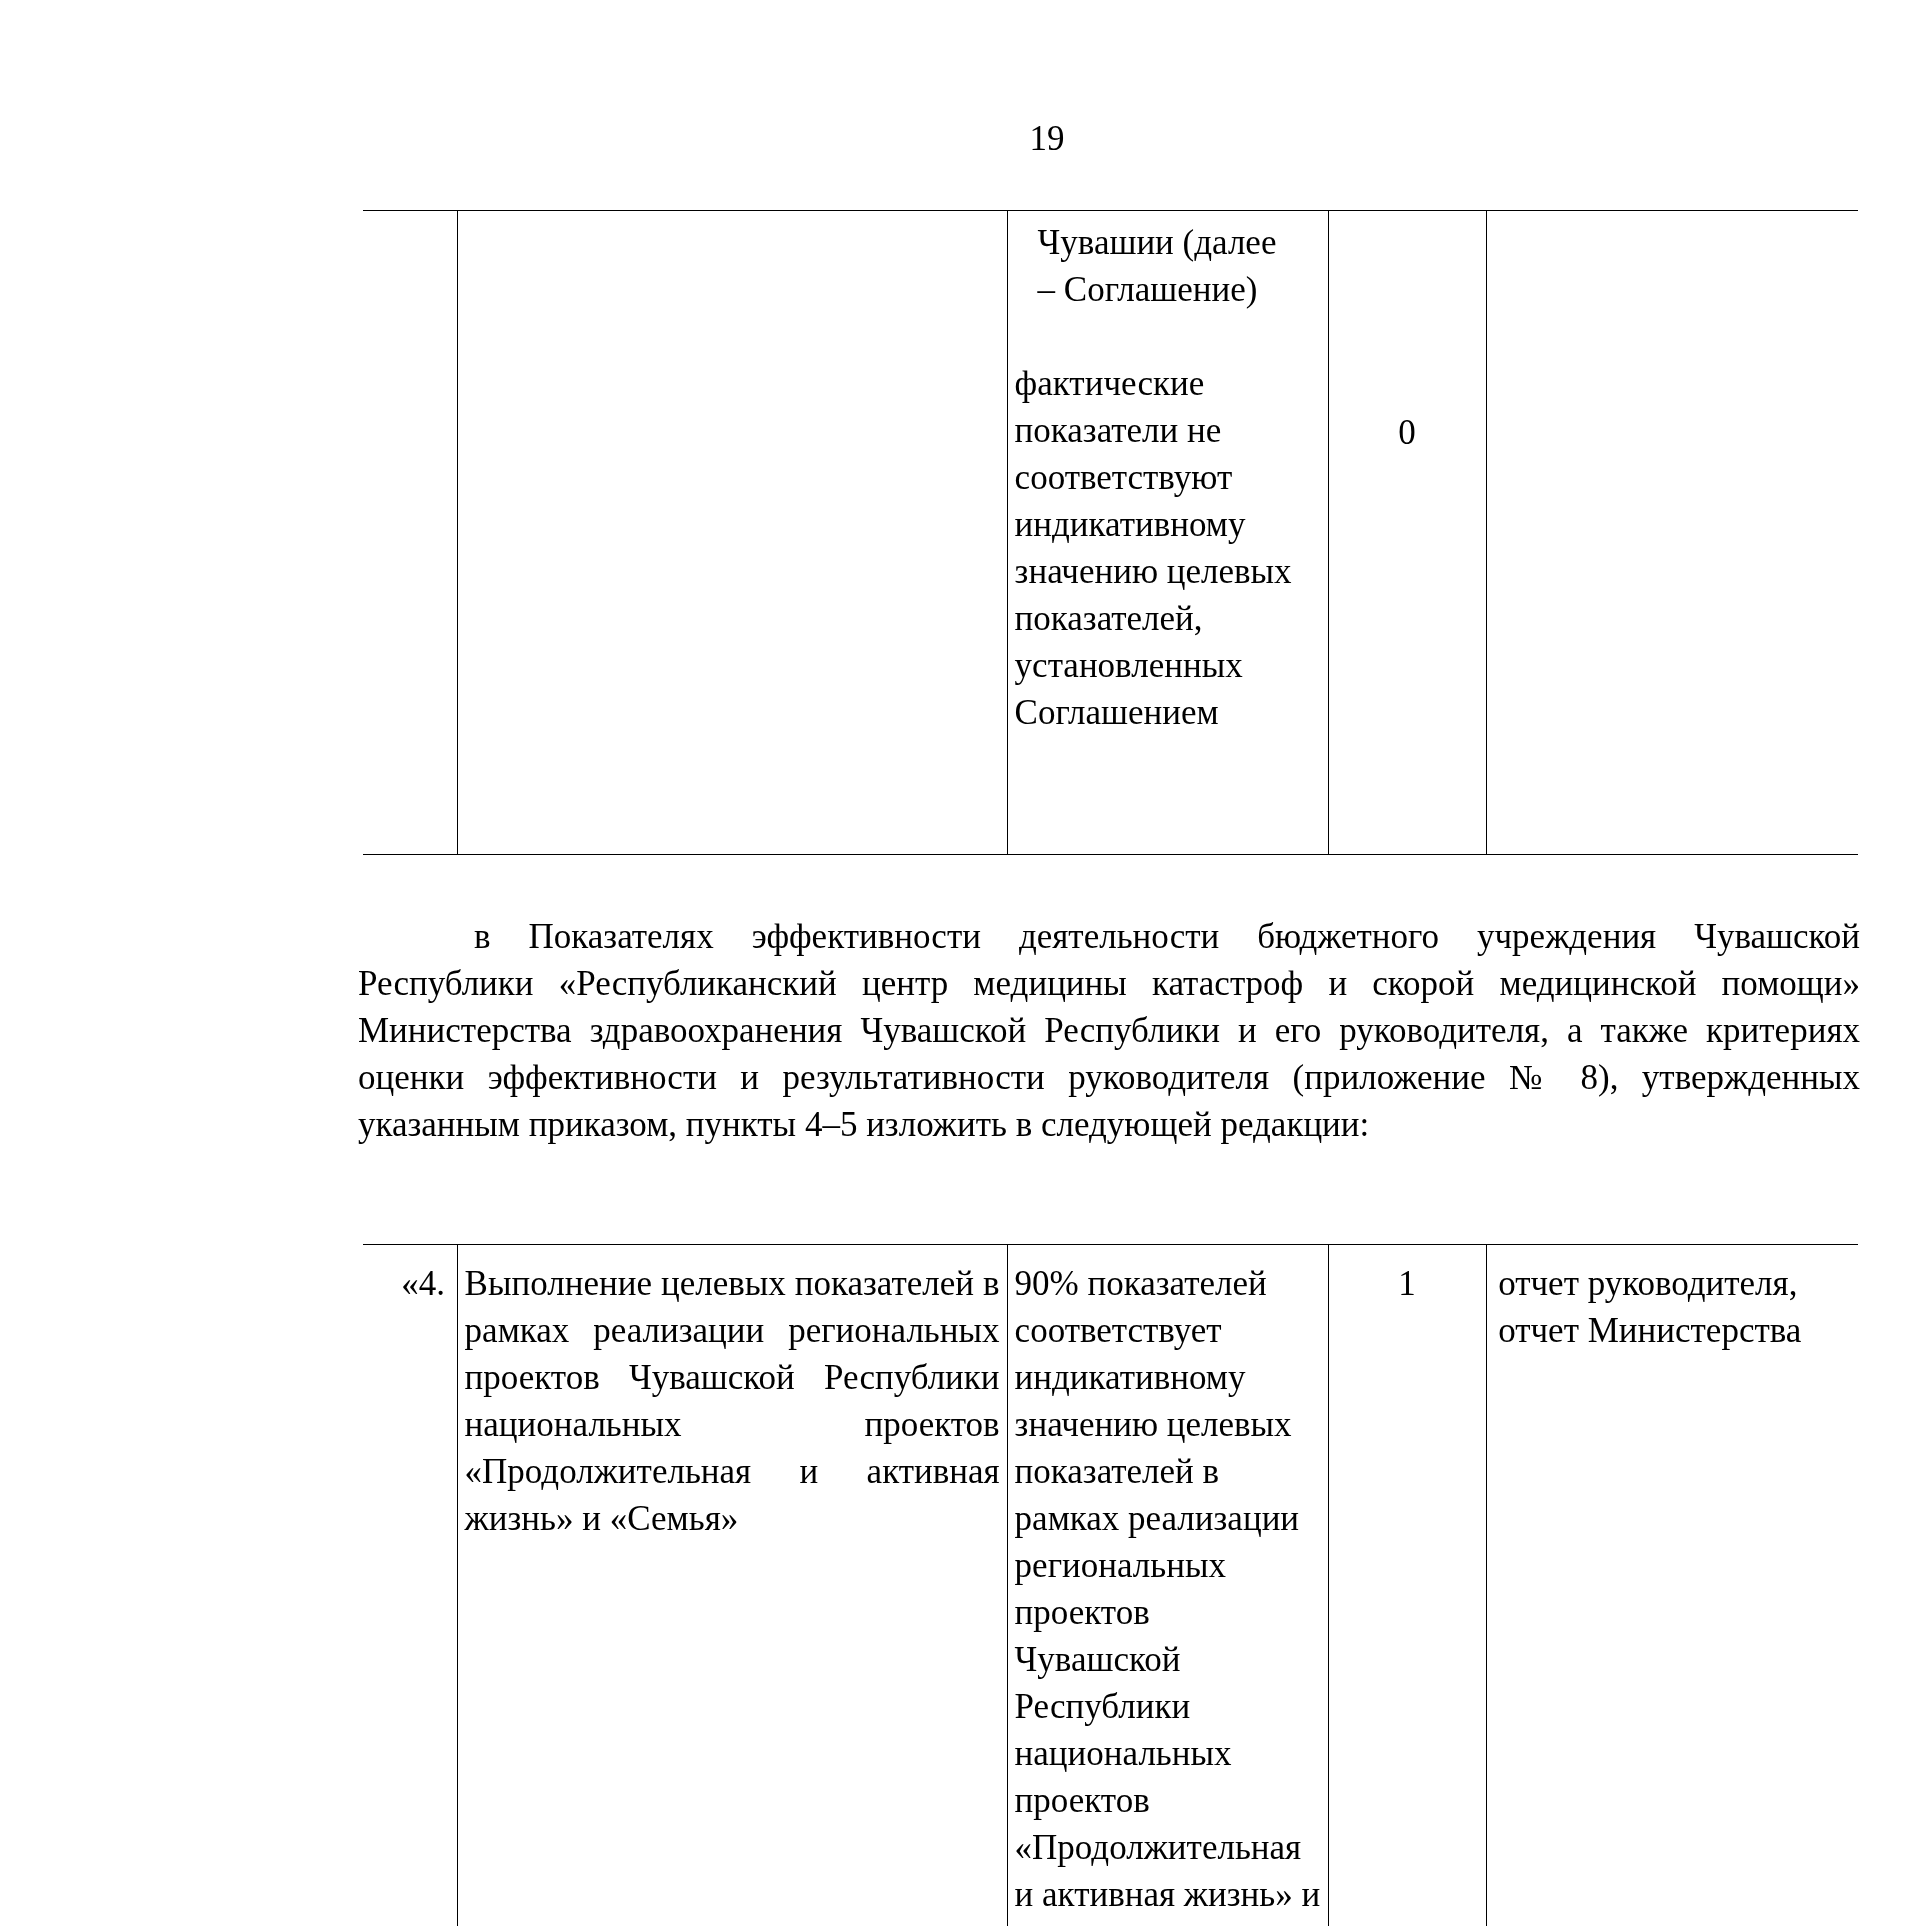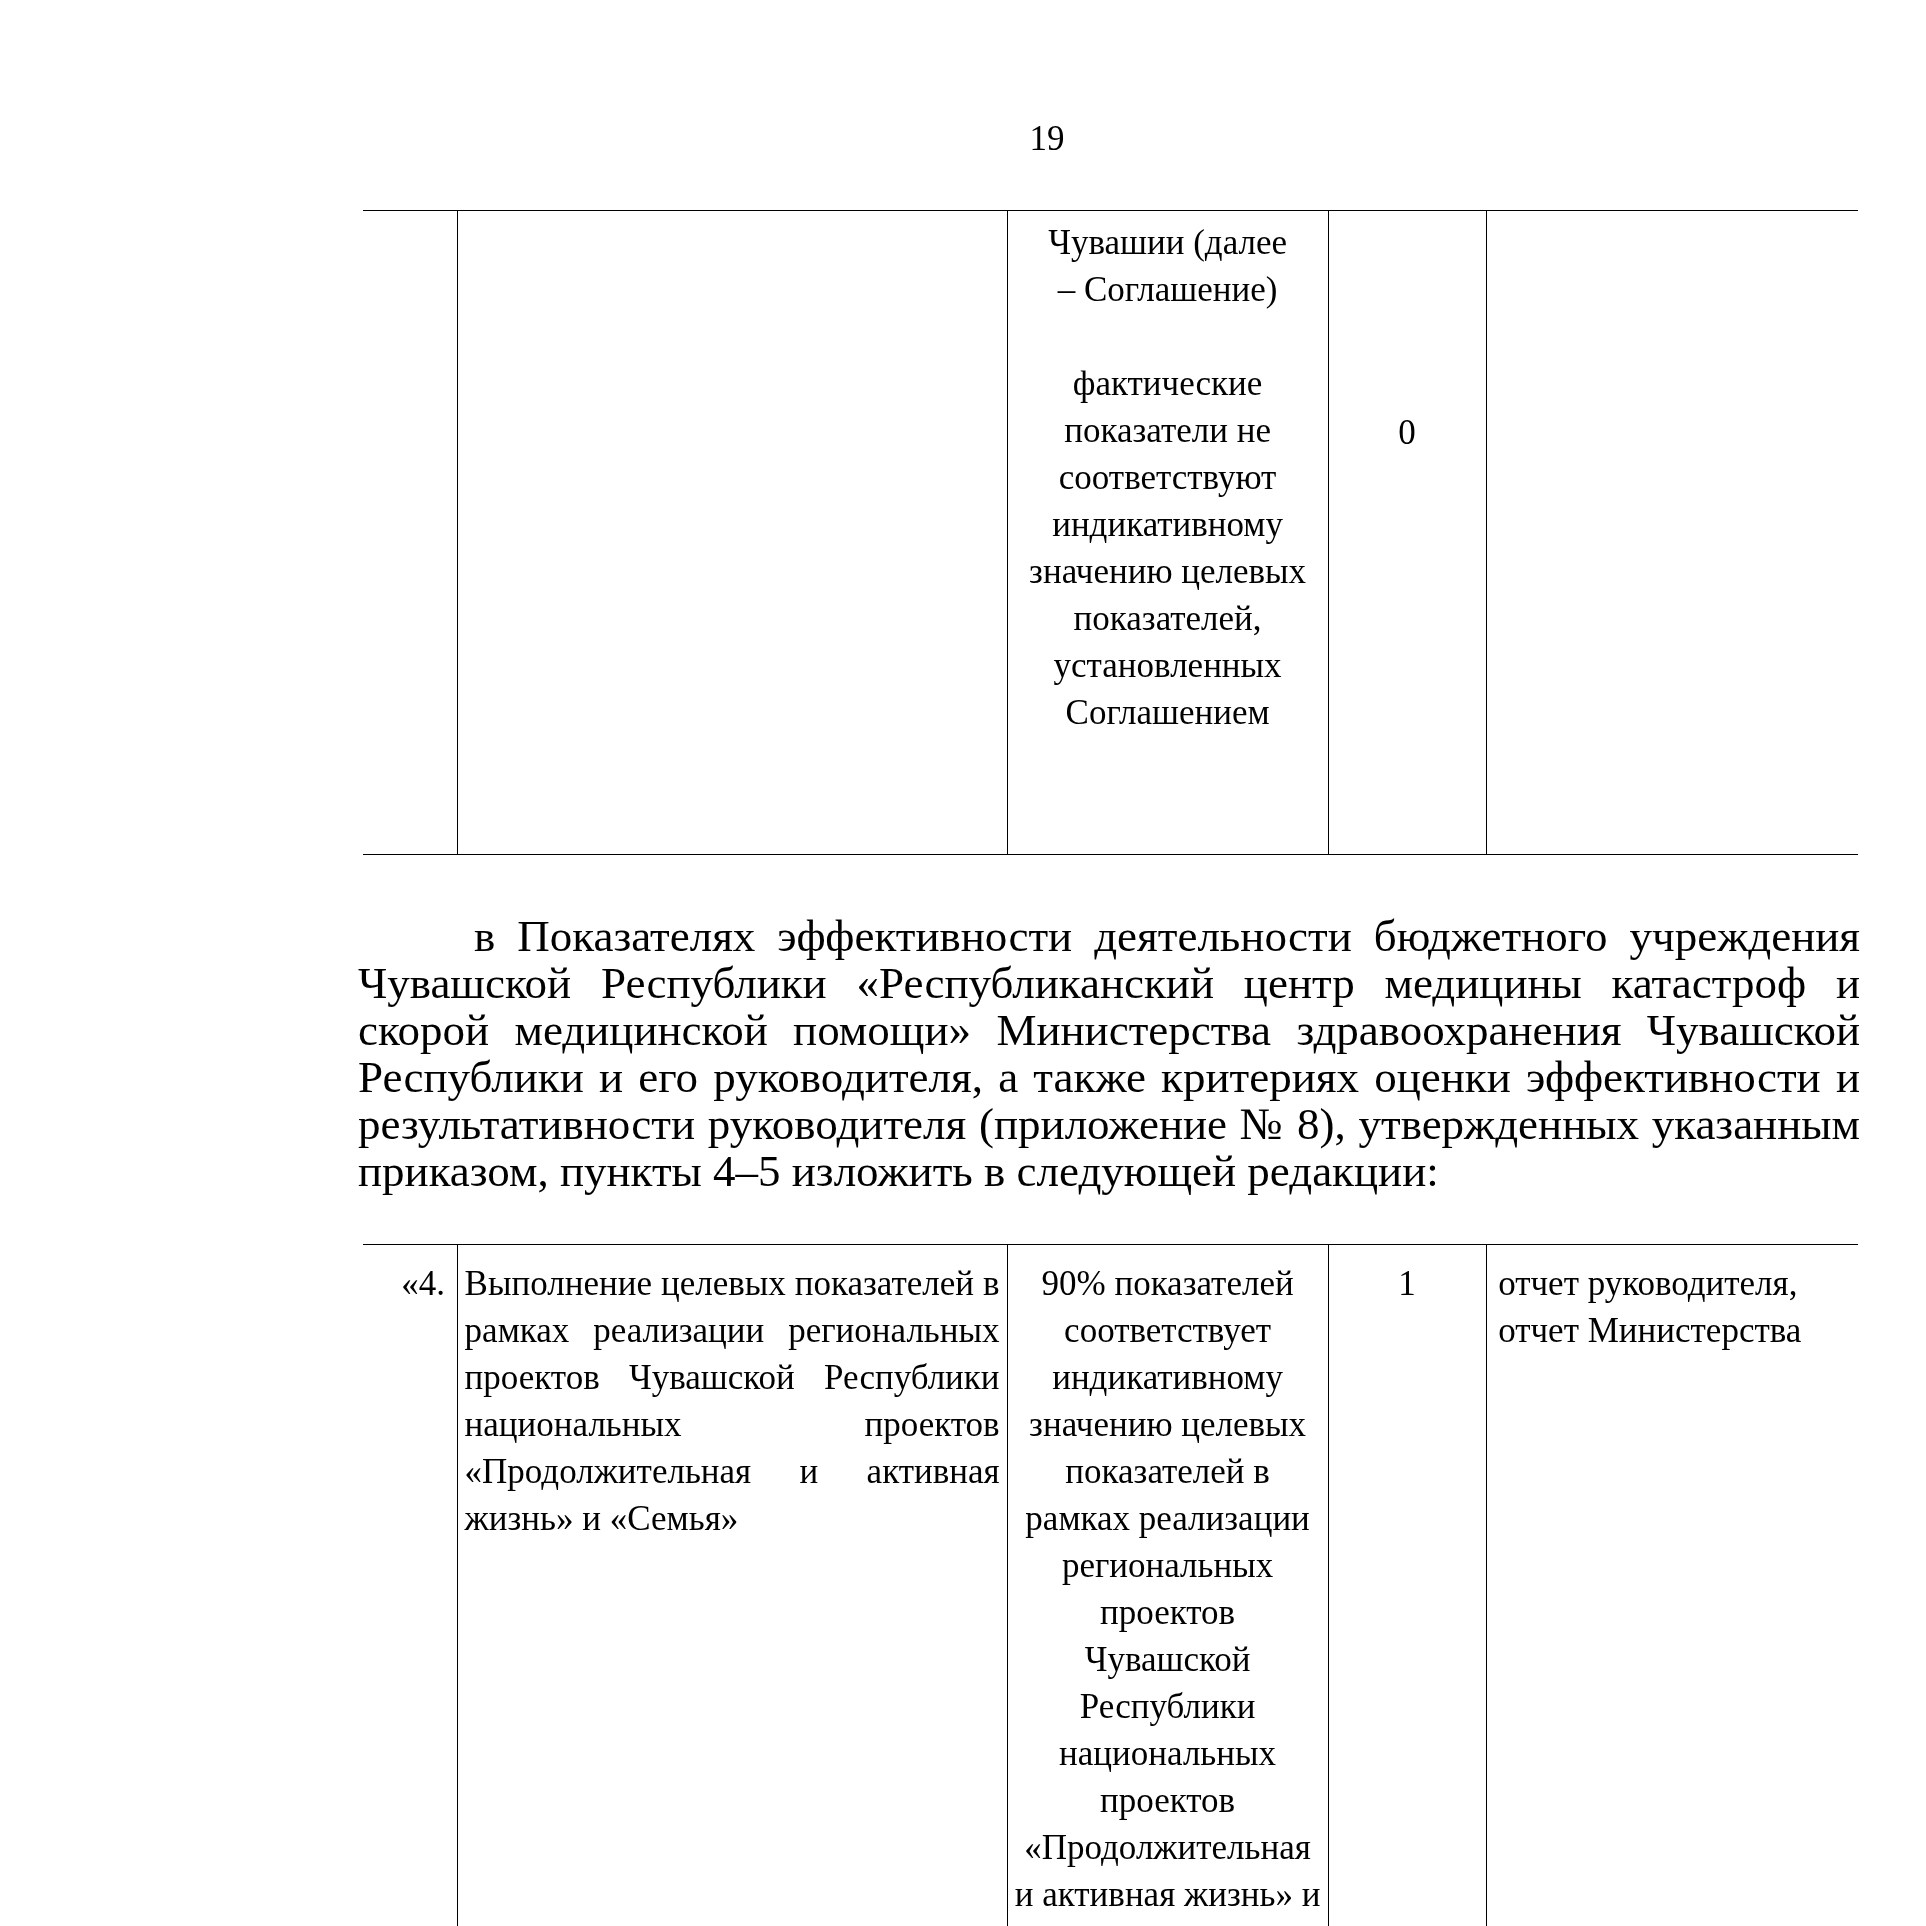--- a/index.html
+++ b/index.html
@@ -10,25 +10,25 @@
           font-size:35px; line-height:47px; }
   table td { border-left:1.5px solid #000; border-right:1.5px solid #000; vertical-align:top; padding:15.4px 7px 3.9px 7px; }
   table td:first-child { border-left:none; }
   table td:last-child { border-right:none; }
   .t1 { top:210px; border-top:1.9px solid #000; border-bottom:1.9px solid #000; }
   .t2 { top:1244px; border-top:1.9px solid #000; border-bottom:1.9px solid #000; }
   .t2 tr.r4 { border-bottom:1.9px solid #000; }
   .c-num { width:75px; text-align:right; padding-right:11.6px; }
   .c-name { width:535px; text-align:justify; text-align-last:justify; }
   .c-name.last-left { text-align-last:left; }
-  .c-crit { width:306px; text-align:center; }
+  .c-crit { width:306px; }
   .c-score { width:143px; text-align:center; }
   .c-src { text-align:left; padding-left:11.6px; }
   .gap { height:47px; }
-  .para { position:absolute; left:358px; top:913px; width:1502px; font-size:45px; line-height:47px;
+  .para { position:absolute; left:358px; top:913px; width:1502px; font-size:35px; line-height:47px;
           text-align:justify; text-indent:116px; }
 </style>
 </head>
 <body>
 
 <div class="page-num">19</div>
 
 <table class="t1">
   <tbody>
       <tr>

